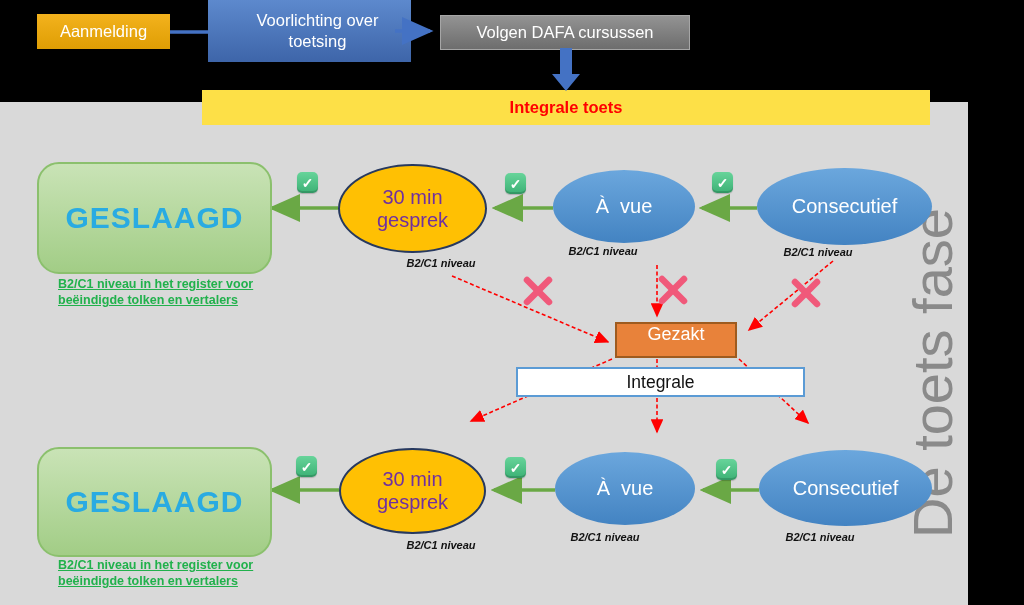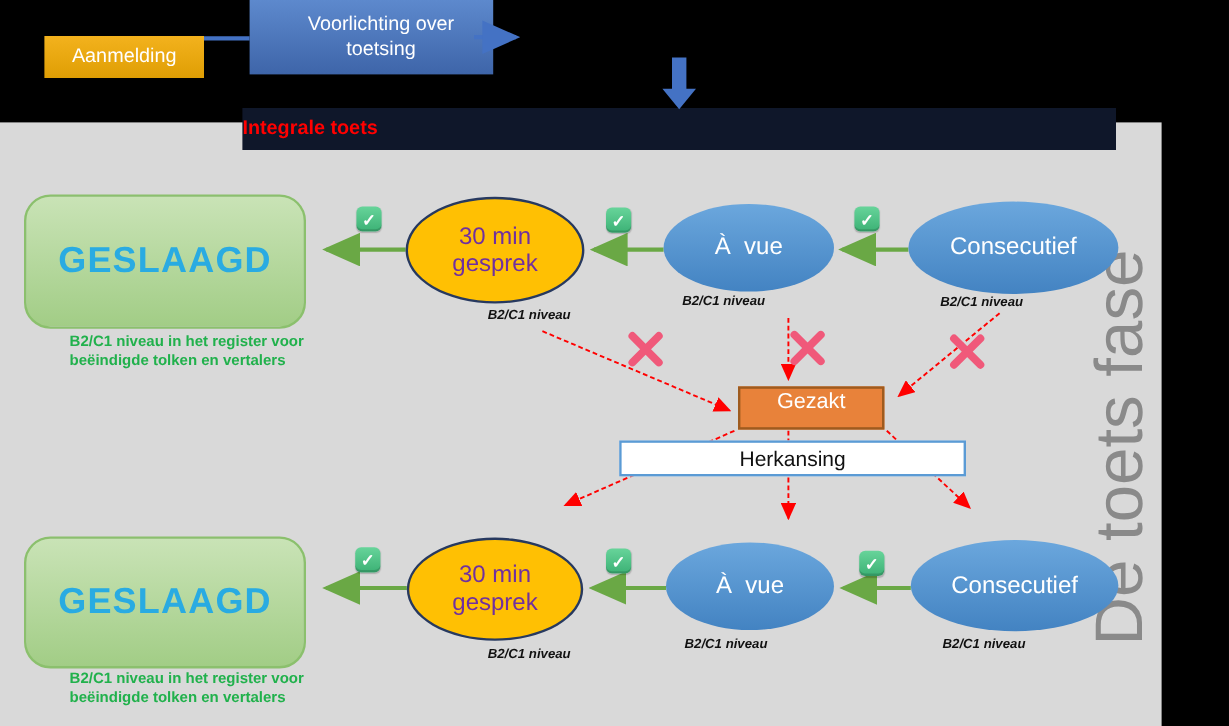--- a/index.html
+++ b/index.html
@@ -3,41 +3,41 @@
 <meta charset="utf-8">
 <style>
   html,body{margin:0;padding:0;background:#000;}
   #stage{position:relative;width:1024px;height:605px;background:#000;overflow:hidden;
          font-family:"Liberation Sans",sans-serif;}
   .abs{position:absolute;}
   
   .flowbox{position:absolute;color:#fff;display:flex;align-items:center;justify-content:center;
            text-align:center;font-size:16.5px;}
   .box-gold{left:37px;top:14px;width:133px;height:35px;
-            background:linear-gradient(180deg,#f3b21d,#df9e04);margin-top:16px;}
+            background:linear-gradient(180deg,#f3b21d,#df9e04);}
   .box-blue{left:208px;top:0;width:187px;height:62px;line-height:1.3;
             background:linear-gradient(180deg,#5d89cd,#3e65a9);padding-left:16px;}
   .box-gray{left:440px;top:15px;width:248px;height:33px;
             background:linear-gradient(180deg,#939393,#6d6d6d);border:1px solid #a6a6a6;}
   
-  .banner{left:202px;top:90px;width:728px;height:35px;background:#0f172a;
-          display:flex;align-items:center;
+  .banner{left:202px;top:90px;width:728px;height:35px;background:#fde047;
+          display:flex;align-items:center;justify-content:center;
           color:#ff0000;font-weight:bold;font-size:16.5px;z-index:1;}
   
   .gray{left:0;top:102px;width:968px;height:503px;background:#d9d9d9;z-index:0;}
   .watermark{left:743px;top:337px;width:380px;height:72px;z-index:1;
              transform:rotate(-90deg);color:#8a8a8a;font-size:56px;
              text-align:center;white-space:nowrap;line-height:72px;}
   svg.connectors{position:absolute;left:0;top:0;z-index:2;}
-  .passed{left:20px;width:231px;border-radius:22px;z-index:3;position:absolute;
+  .passed{left:37px;width:231px;border-radius:22px;z-index:3;position:absolute;
           background:linear-gradient(180deg,#c9e3b6,#a2cd86);border:2px solid #8bc06d;
           display:flex;align-items:center;justify-content:center;
           color:#29abe2;font-weight:bold;font-size:30px;letter-spacing:1px;}
   .caption{left:58px;width:215px;position:absolute;z-index:3;color:#21b14c;
-           font-weight:bold;font-size:12.5px;line-height:1.28;}
+           font-weight:bold;font-size:12.5px;line-height:1.28;text-decoration:underline;}
   .check{position:absolute;z-index:3;width:21px;height:21px;border-radius:5px;
          background:linear-gradient(180deg,#67d49a,#3cb175);
          box-shadow:inset 0 -2px 0 rgba(0,0,0,.15),0 1px 1px rgba(0,0,0,.2);
          color:#fff;font-size:14px;font-weight:bold;display:flex;align-items:center;justify-content:center;}
   .oval{position:absolute;z-index:3;border-radius:50%;box-sizing:border-box;
         display:flex;flex-direction:column;align-items:center;justify-content:center;
         text-align:center;font-size:20px;line-height:1.15;}
   .oval-gold{background:#ffc003;border:2.5px solid #27395f;color:#7030a0;}
   .oval-blue{background:linear-gradient(180deg,#6ba7dd,#4383c2);color:#fff;}
   .pre{white-space:pre;text-align:right;}
@@ -59,20 +59,23 @@
   <div class="abs banner">
     <span>Integrale toets</span>
   </div>
   <div class="abs watermark">De toets fase</div>
 
   <div class="flowbox box-gold">
     <span>Aanmelding</span>
   </div>
   <div class="flowbox box-blue">
     <span style="padding:0 18px;">Voorlichting over toetsing</span>
+  </div>
+  <div class="flowbox box-gray">
+    <span>Volgen DAFA cursussen</span>
   </div>
 
   <svg class="connectors" width="1024" height="605">
     <defs>
       <marker id="mGreen" markerWidth="9" markerHeight="8" refX="8" refY="4" orient="auto">
         <path d="M0,0 L9,4 L0,8 z" fill="#6aa845"></path>
       </marker>
       <marker id="mRed" markerWidth="9" markerHeight="8" refX="8" refY="4" orient="auto">
         <path d="M0,0 L9,4 L0,8 z" fill="#ff0000"></path>
       </marker>
@@ -143,21 +146,21 @@
     <div>Consecutief</div>
   </div>
   <div class="lvl" style="left:396px;top:257px;">B2/C1 niveau</div>
   <div class="lvl" style="left:558px;top:245px;">B2/C1 niveau</div>
   <div class="lvl" style="left:773px;top:246px;">B2/C1 niveau</div>
 
   <div class="gezakt">
     <span>Gezakt</span>
   </div>
   <div class="herk">
-    <span>Herkansing</span>
+    <span>Integrale</span>
   </div>
 
   <div class="passed" style="top:447px;height:106px;">
     <span>GESLAAGD</span>
   </div>
   <div class="caption" style="top:557px;">
     <div>B2/C1 niveau in het register voor</div>
     <div>beëindigde tolken en vertalers</div>
   </div>
   <div class="check" style="left:296px;top:456px;">

